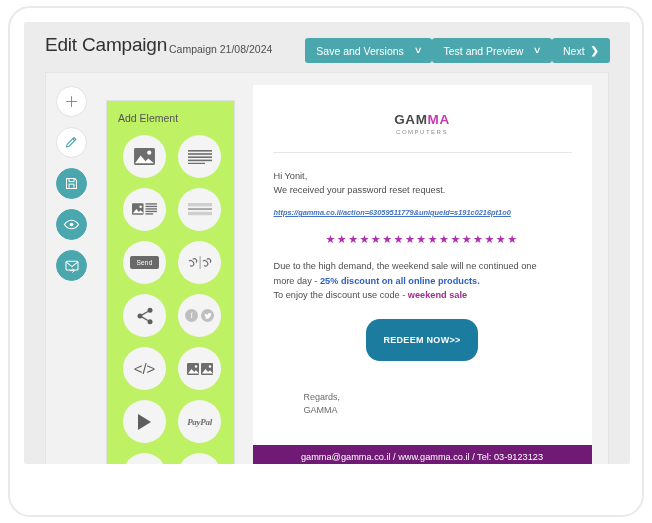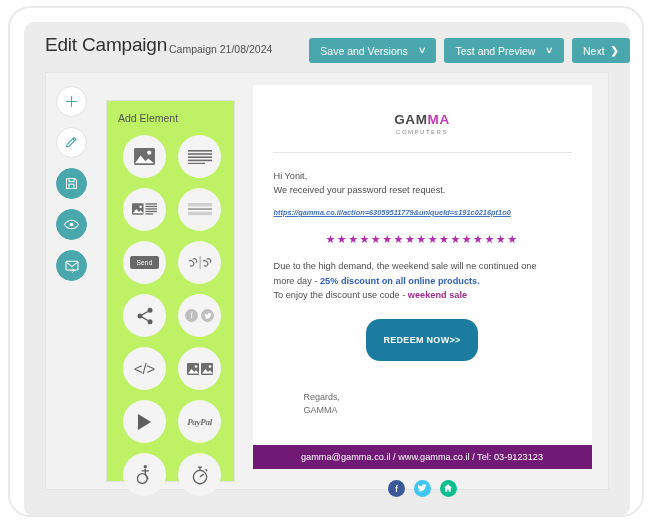--- a/index.html
+++ b/index.html
@@ -16,23 +16,23 @@
     left: 8px; top: 6px;
     width: 636px; height: 511px;
     background: #ffffff;
     border: 2px solid #e9e9e9;
     border-radius: 22px;
     overflow: hidden;
   }
   .screen {
     position: absolute;
     left: 14px; top: 14px;
-    width: 606px; height: 494px;
+    width: 606px; height: 442px;
     background: #ececec;
-    border-radius: 10px;
+    border-radius: 2px;
     overflow: hidden;
   }
 
   
   .header {
     position: absolute;
     left: 0; top: 0;
     width: 606px; height: 52px;
   }
   .page-title {
@@ -43,23 +43,22 @@
     letter-spacing: -0.2px;
   }
   .campaign-sub {
     position: absolute;
     left: 145px; top: 21px;
     font-size: 10.5px;
     color: #4e4e4e;
   }
   .hdr-buttons {
     position: absolute;
-    right: 0; top: 16px;
-    display: flex;
-    gap: 8px;
+    right: 20px; top: 16px;
+    display: flex;
   }
   .btn-teal {
     background: #4aa7ad;
     color: #ffffff;
     border: none;
     border-radius: 3px;
     font-family: "Liberation Sans", sans-serif;
     font-size: 10.5px;
     height: 25px;
     padding: 0 11px;

